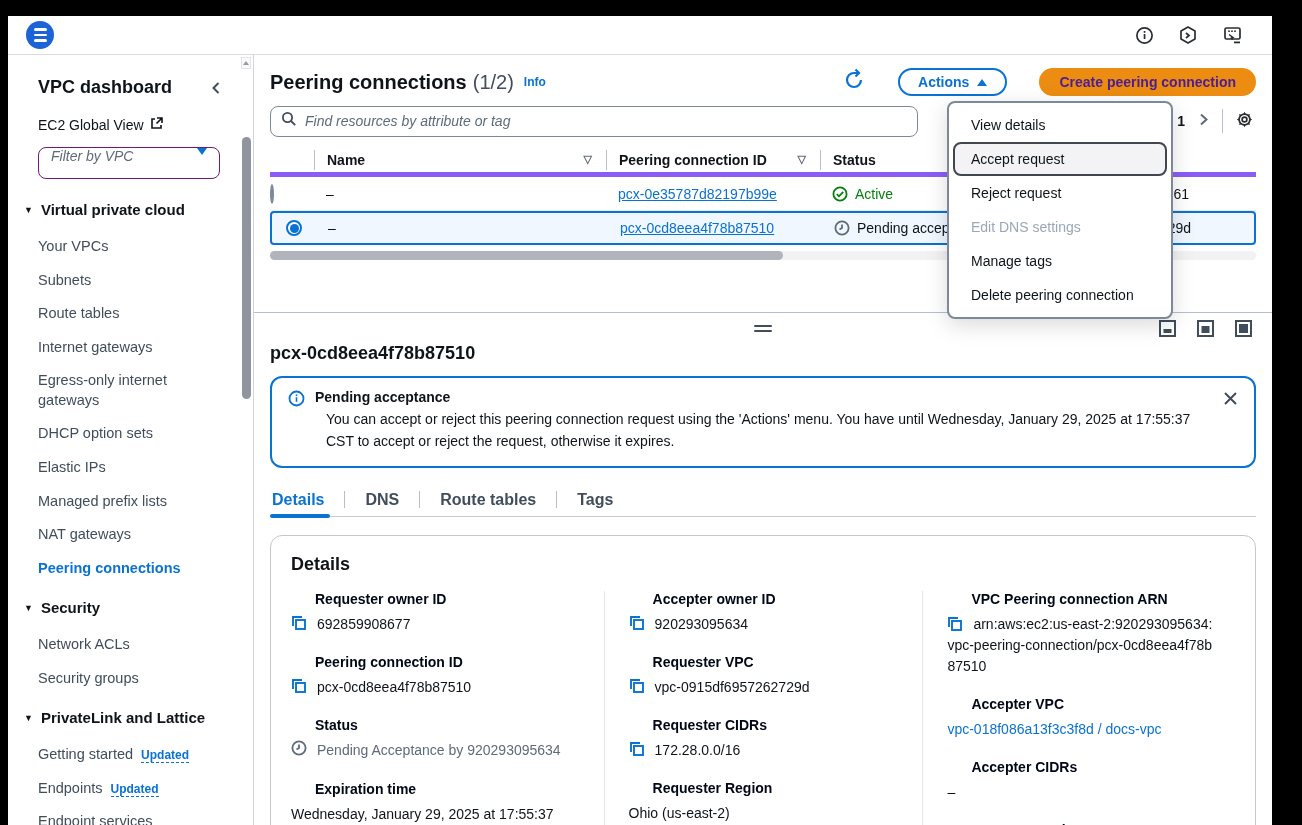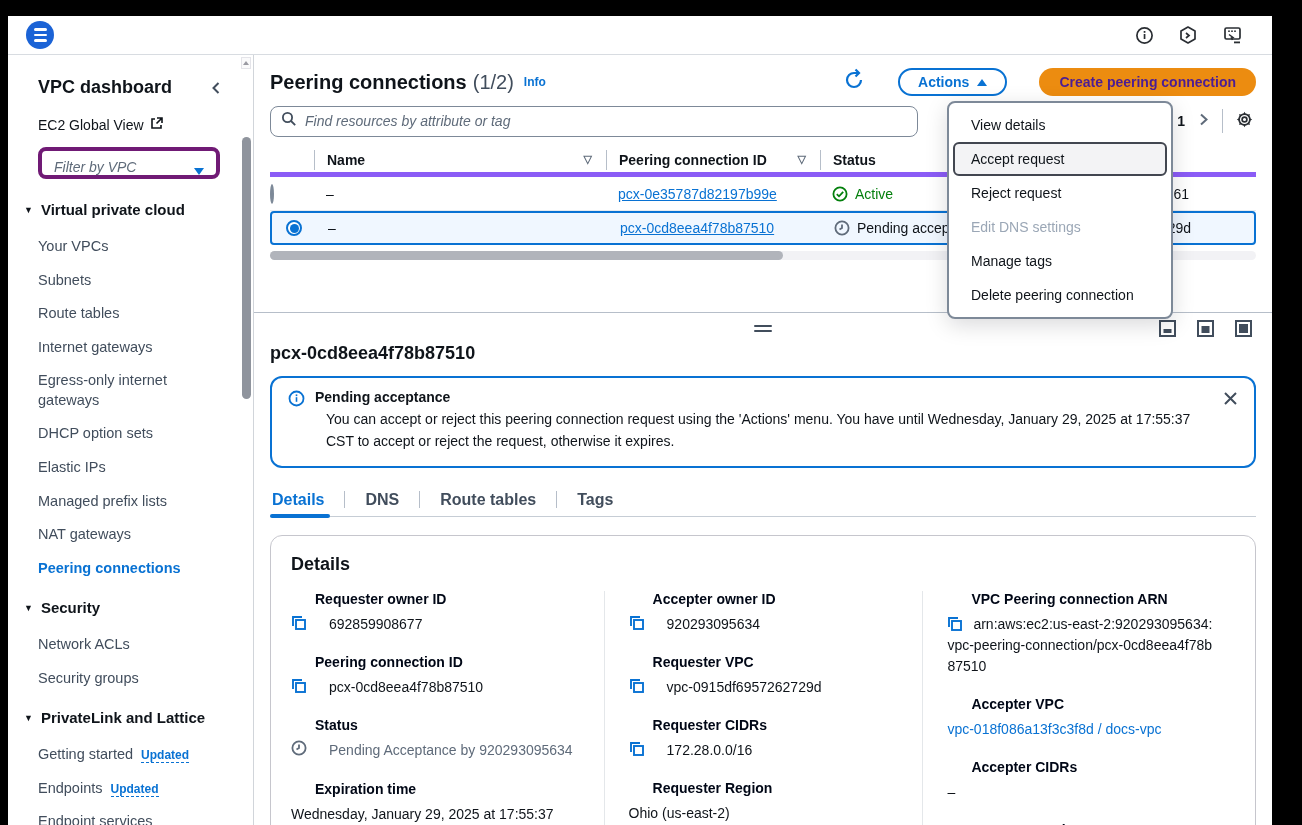--- a/index.html
+++ b/index.html
@@ -17,21 +17,21 @@
   
   .content { flex:1; display:flex; min-height:0; }
   .sidebar { width:246px; flex:0 0 246px; border-right:1px solid #d1d5da; position:relative; padding:22px 30px 0 30px; overflow:hidden; }
   .main { flex:1; position:relative; display:flex; flex-direction:column; min-width:0; }
 
   
   .side-head { display:flex; align-items:center; justify-content:space-between; margin-bottom:18px; }
   .side-title { font-size:18px; font-weight:bold; color:#0f141a; }
   .collapse-btn { color:#414d5c; cursor:pointer; display:flex; }
   .global-view { display:flex; align-items:center; gap:6px; font-size:14px; color:#0f141a; margin-bottom:14px; cursor:pointer; }
-  .vpc-filter { width:182px; height:32px; border:4px solid #701a75; border-radius:8px; display:flex; align-items:flex-end; padding:0 12px; cursor:pointer; margin-bottom:22px; }
+  .vpc-filter { width:182px; height:32px; border:1px solid #701a75; border-radius:8px; display:flex; align-items:flex-start; padding:0 12px; cursor:pointer; margin-bottom:22px; }
   .vpc-filter .ph { font-style:italic; color:#5f6b7a; font-size:14px; flex:1; }
   .caret-down-blue { width:0; height:0; border-left:5px solid transparent; border-right:5px solid transparent; border-top:7px solid #0972d3; }
   .side-section { margin-bottom:10px; }
   .sec-head { display:flex; align-items:center; gap:8px; font-size:15px; font-weight:bold; color:#0f141a; margin:14px 0 12px -14px; cursor:pointer; }
   .sec-caret { font-size:9px; color:#0f141a; }
   .side-item { font-size:14.5px; color:#414d5c; padding:7px 0; cursor:pointer; line-height:1.35; }
   .side-item.active { color:#0972d3; font-weight:bold; }
   .badge-upd { color:#0972d3; font-weight:bold; font-size:12px; border-bottom:1px dashed #0972d3; margin-left:8px; white-space:nowrap; }
   
   .sb-track { position:absolute; right:2px; top:0; bottom:0; width:10px; }
@@ -72,21 +72,21 @@
   .pcx-link { color:#0972d3; text-decoration:underline; cursor:pointer; }
   .status { display:flex; align-items:center; gap:7px; white-space:nowrap; overflow:hidden; }
   .status.green { color:#037f0c; font-weight:normal; }
   .frag { padding-left:8px; }
   .hscroll { margin-top:6px; height:9px; border-radius:5px; background:#f2f2f5; position:relative; }
   .hthumb { position:absolute; left:0; top:0; height:9px; width:52%; background:#b1b4bb; border-radius:5px; cursor:pointer; }
 
   
   .dropdown { position:absolute; top:46px; right:99px; width:226px; background:#fff; border:2px solid #7d8998; border-radius:8px; box-shadow:0 6px 22px rgba(0,7,22,.15); padding:5px 4px; z-index:20; }
   .mi { font-size:14px; color:#0f141a; padding:7px 16px; border:2px solid transparent; border-radius:8px; cursor:pointer; }
-  .mi.highlight { border-color:#424650; background:#f3f3f5;border-radius:6px; }
+  .mi.highlight { border-color:#424650; background:#f3f3f5; }
   .mi.disabled { color:#9ba7b6; cursor:default; }
 
   
   .split-panel { border-top:1px solid #b6bec9; flex:1; position:relative; padding:30px 16px 0 16px; }
   .split-handle { position:absolute; top:12px; left:50%; transform:translateX(-50%); display:flex; flex-direction:column; gap:3px; cursor:row-resize; }
   .split-handle span { width:18px; height:2px; background:#414d5c; border-radius:1px; }
   .panel-icons { position:absolute; top:7px; right:20px; display:flex; gap:21px; }
   .panel-icons svg { cursor:pointer; }
   .panel-heading { font-size:18px; font-weight:bold; color:#0f141a; }
   .alert { margin-top:12px; border:2px solid #0972d3; border-radius:12px; padding:11px 44px 13px 16px; display:flex; gap:10px; position:relative; background:#fff; }
@@ -99,21 +99,21 @@
   .tab.active { color:#0972d3; }
   .tab.active::after { content:""; position:absolute; left:0; right:14px; bottom:-2px; height:4px; background:#0972d3; border-radius:2px; }
   .tabdiv { width:1px; height:17px; background:#b6bec9; }
   .details-card { margin-top:18px; border:1px solid #c6c6cd; border-radius:12px; padding:18px 20px 2px 20px; }
   .card-title { font-size:18px; font-weight:bold; margin-bottom:16px; }
   .cols { display:grid; grid-template-columns:1fr 1.02fr 1fr; }
   .col { padding-right:22px; }
   .col + .col { border-left:1px solid #e4e7ea; padding-left:24px; }
   .field { margin-bottom:19px; }
   .flabel { font-size:14px; font-weight:bold; color:#000716; margin-bottom:7px;padding-left:24px; }
-  .fvalue { font-size:14px; color:#0f141a; display:flex; align-items:flex-start; gap:22px; line-height:1.5; }
+  .fvalue { font-size:14px; color:#0f141a; display:flex; align-items:flex-start; gap:10px; line-height:1.5; }
   .fvalue.block { display:block; }
   .fvalue.block .copy-svg { vertical-align:-3px; margin-right:10px; }
   .fvalue .muted { color:#5f6b7a; }
   .fvalue .vlink { color:#0972d3; cursor:pointer; }
   .copy-btn { flex:0 0 auto; cursor:pointer; display:flex; margin-top:1px; }
 </style>
 </head>
 <body>
 
 <div class="viewport">

